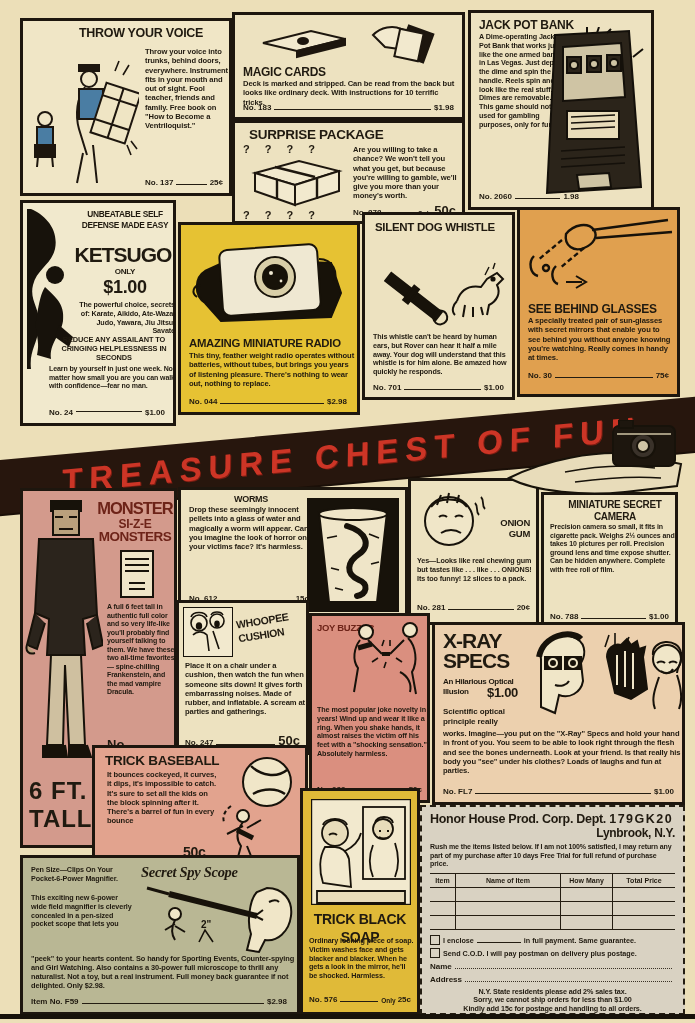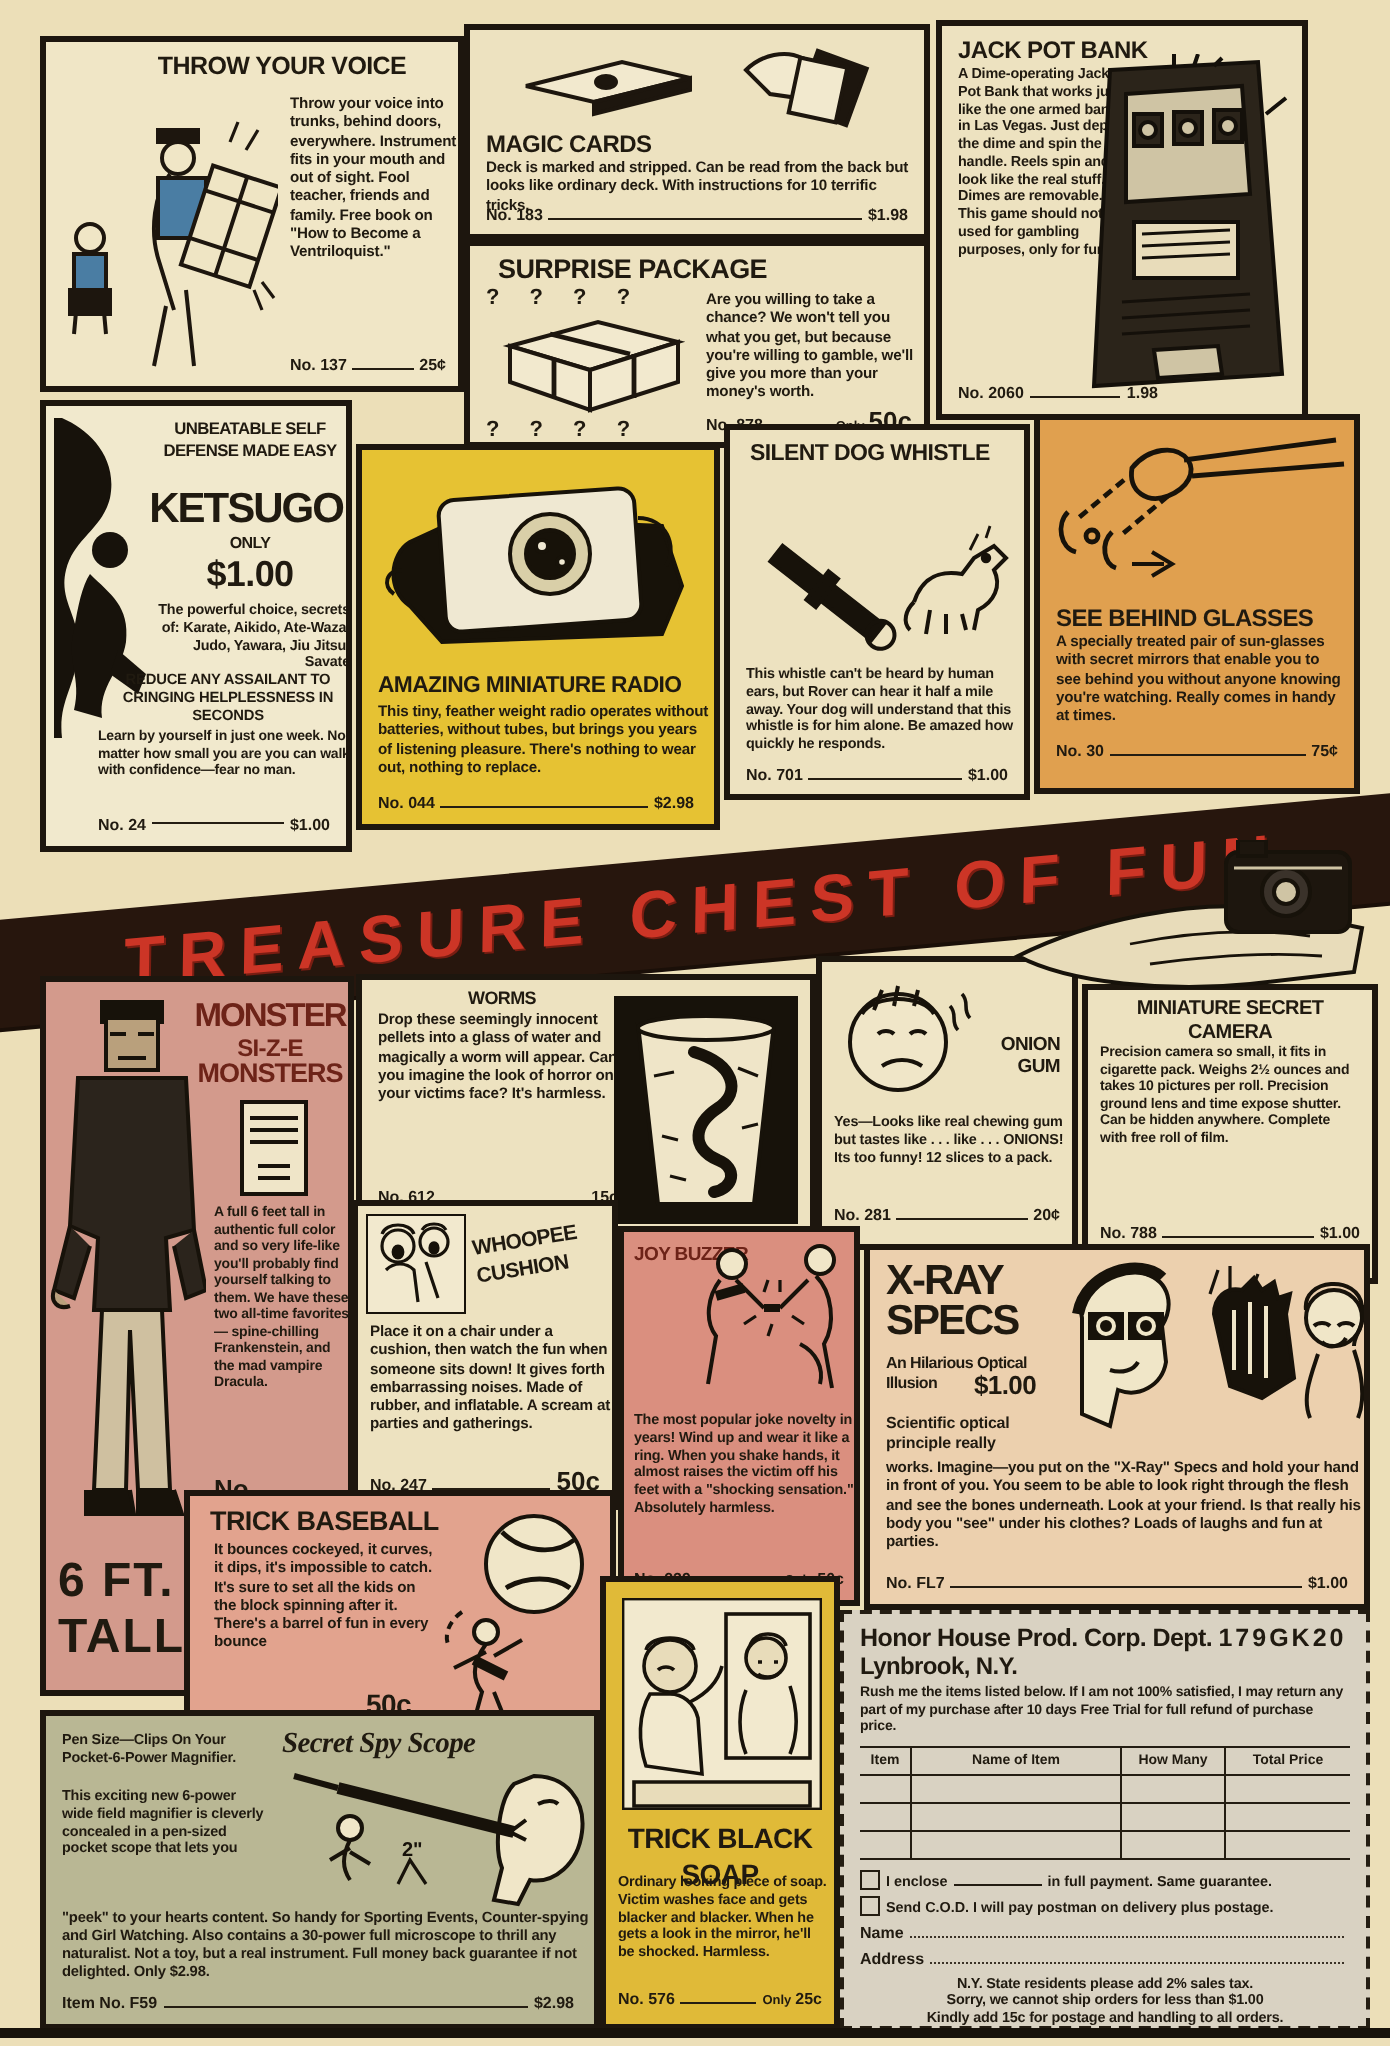--- a/index.html
+++ b/index.html
@@ -294,21 +294,21 @@
     </svg>
     <div class="t abs" style="right:6px;top:36px;width:46px;font-size:9.5px;text-align:right;line-height:1.2;">ONION GUM</div>
     <div class="body abs" style="left:6px;top:76px;width:118px;font-size:7.2px;">Yes—Looks like real chewing gum but tastes like . . . like . . . ONIONS! Its too funny! 12 slices to a pack.</div>
     <div class="itemline abs" style="left:6px;right:6px;bottom:10px;">
       <span>No. 281</span>
         <span class="rule"></span>
         <span>20¢</span>
     </div>
   </section>
 
-  <section class="panel" style="left:541px;top:492px;width:148px;height:150px;">
+  <section class="panel" style="left:541px;top:492px;width:137px;height:150px;">
     <div class="t abs" style="left:4px;top:4px;width:134px;font-size:10px;text-align:center;line-height:1.2;">MINIATURE SECRET CAMERA</div>
     <div class="body abs" style="left:6px;top:28px;width:130px;font-size:7px;">Precision camera so small, it fits in cigarette pack. Weighs 2½ ounces and takes 10 pictures per roll. Precision ground lens and time expose shutter. Can be hidden anywhere. Complete with free roll of film.</div>
     <div class="itemline abs" style="left:6px;right:6px;bottom:18px;">
       <span>No. 788</span>
         <span class="rule"></span>
         <span>$1.00</span>
     </div>
     <div class="itemline abs" style="left:20px;right:20px;bottom:5px;justify-content:center;gap:10px;">
       <span>6 Rolls Film</span>
         <span>79c</span>
@@ -461,21 +461,21 @@
       <span>No. 576</span>
         <span class="rule"></span>
         <span class="note">Only</span>
         <span>25c</span>
     </div>
   </section>
 
   <section class="panel ofrm" style="left:420px;top:805px;width:265px;height:210px;">
     <div class="abs" style="left:8px;top:5px;right:8px;">
       <div class="t" style="font-size:12.5px;"><span>Honor House Prod. Corp. Dept.</span> <span style="letter-spacing:1.5px;">179GK20</span></div>
-      <div class="t" style="font-size:12px;">Lynbrook, N.Y.</div>
+      <div class="t" style="font-size:12px;text-align:right;">Lynbrook, N.Y.</div>
       <div class="body" style="font-size:7px;margin-top:3px;">Rush me the items listed below. If I am not 100% satisfied, I may return any part of my purchase after 10 days Free Trial for full refund of purchase price.</div>
       <div class="ogrid" style="margin-top:4px;">
         <div>Item</div>
         <div>Name of Item</div>
         <div>How Many</div>
         <div>Total Price</div>
         <div></div>
           <div></div>
           <div></div>
           <div></div>

